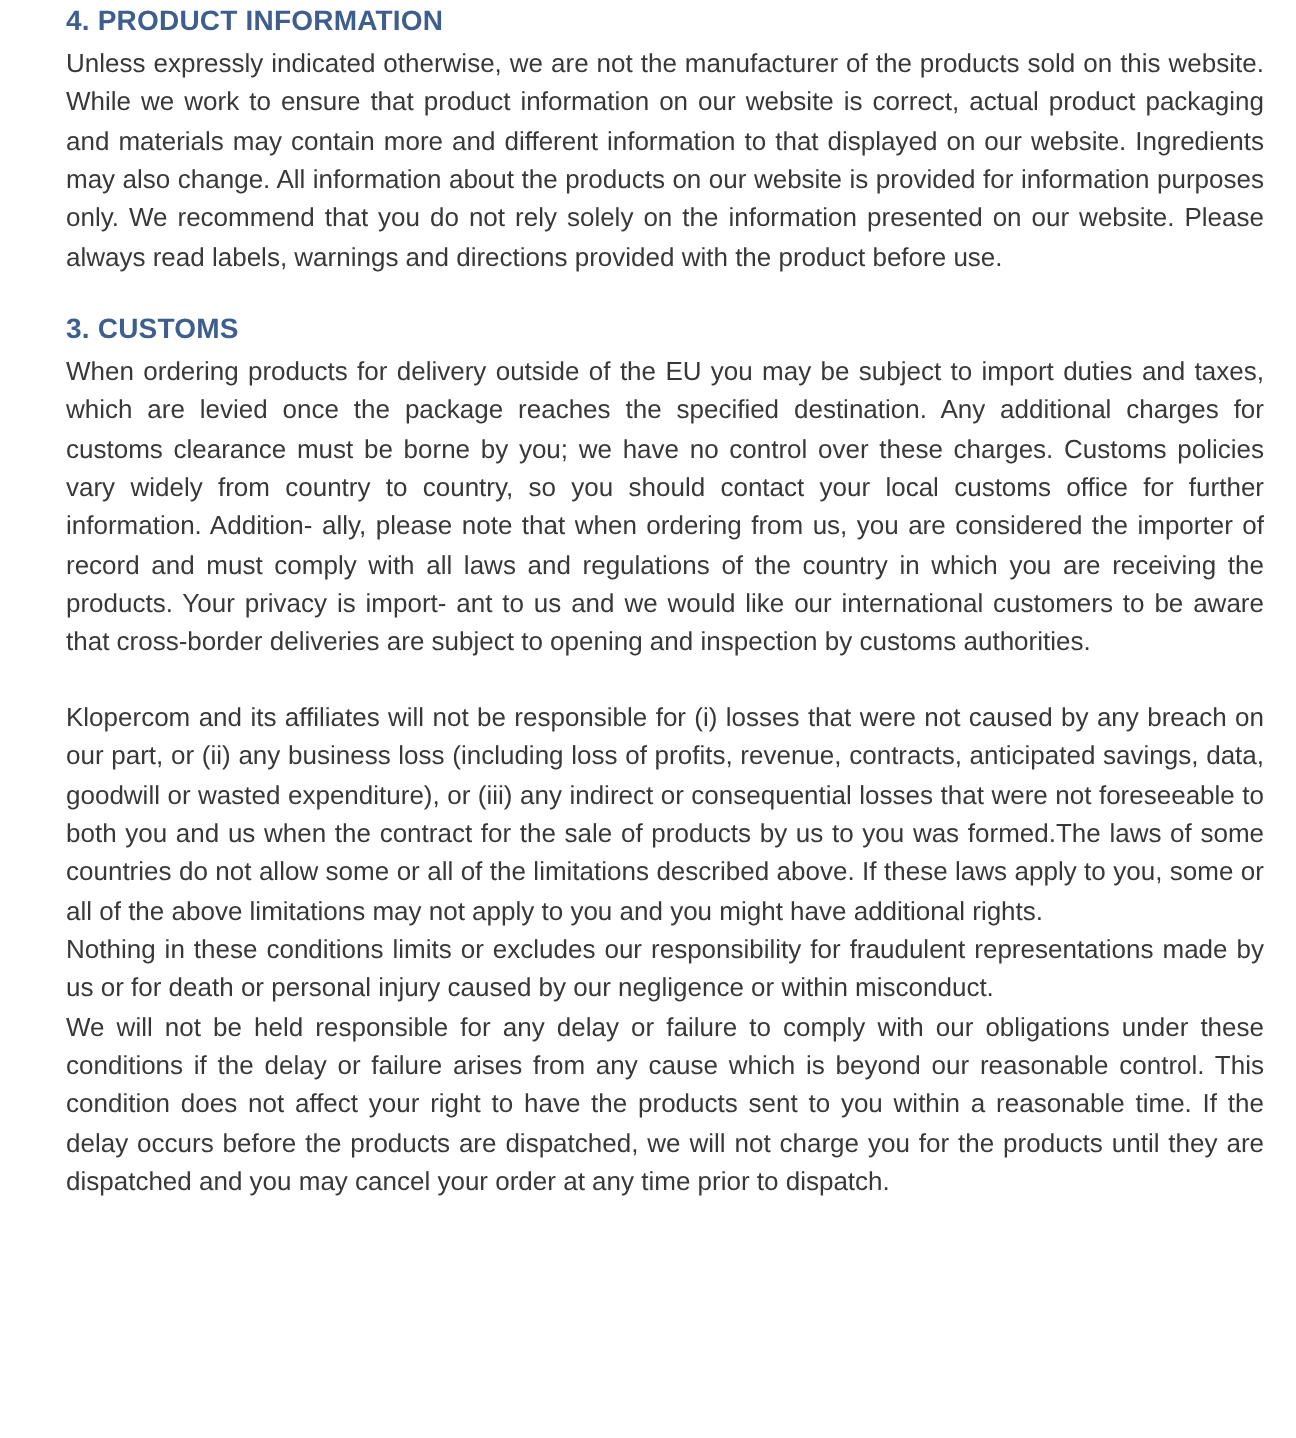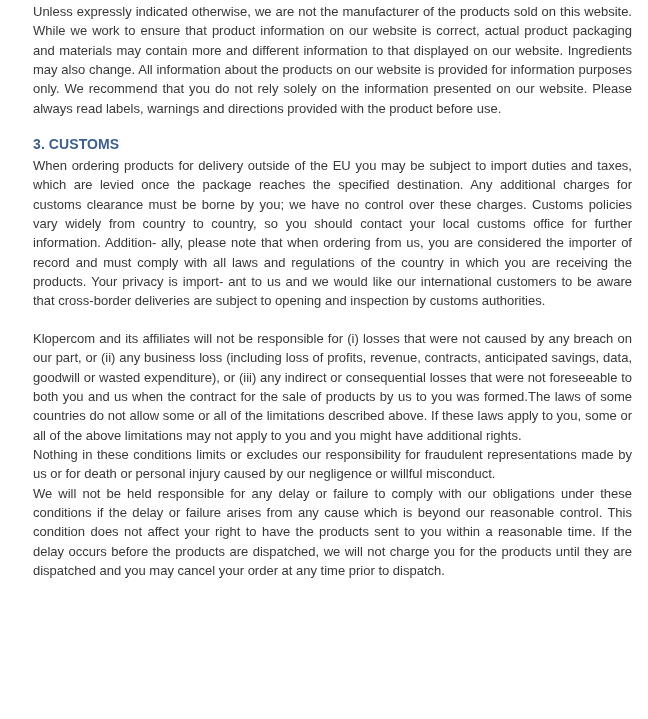--- a/index.html
+++ b/index.html
@@ -34,27 +34,28 @@
     color: var(--body-color, #383838);
     margin: 0;
   }
 </style>
 </head>
 <body>
 
 <div class="doc">
 
   <div class="section">
+    <h2 class="section-heading">4. PRODUCT INFORMATION</h2>
     <p>Unless expressly indicated otherwise, we are not the manufacturer of the products sold on this website. While we work to ensure that product information on our website is correct, actual product packaging and materials may contain more and different information to that displayed on our website. Ingredients may also change. All information about the products on our website is provided for information purposes only. We recommend that you do not rely solely on the information presented on our website. Please always read labels, warnings and directions provided with the product before use.</p>
   </div>
 
   <div class="section">
     <h2 class="section-heading">3. CUSTOMS</h2>
     <p>When ordering products for delivery outside of the EU you may be subject to import duties and taxes, which are levied once the package reaches the specified destination. Any additional charges for customs clearance must be borne by you; we have no control over these charges. Customs policies vary widely from country to country, so you should contact your local customs office for further information. Addition- ally, please note that when ordering from us, you are considered the importer of record and must comply with all laws and regulations of the country in which you are receiving the products. Your privacy is import- ant to us and we would like our international customers to be aware that cross-border deliveries are subject to opening and inspection by customs authorities.</p>
   </div>
 
   <div class="section">
     <p>Klopercom and its affiliates will not be responsible for (i) losses that were not caused by any breach on our part, or (ii) any business loss (including loss of profits, revenue, contracts, anticipated savings, data, goodwill or wasted expenditure), or (iii) any indirect or consequential losses that were not foreseeable to both you and us when the contract for the sale of products by us to you was formed.The laws of some countries do not allow some or all of the limitations described above. If these laws apply to you, some or all of the above limitations may not apply to you and you might have additional rights.</p>
-    <p>Nothing in these conditions limits or excludes our responsibility for fraudulent representations made by us or for death or personal injury caused by our negligence or willful misconduct.</p>
+    <p>Nothing in these conditions limits or excludes our responsibility for fraudulent representations made by us or for death or personal injury caused by our negligence or within misconduct.</p>
     <p>We will not be held responsible for any delay or failure to comply with our obligations under these conditions if the delay or failure arises from any cause which is beyond our reasonable control. This condition does not affect your right to have the products sent to you within a reasonable time. If the delay occurs before the products are dispatched, we will not charge you for the products until they are dispatched and you may cancel your order at any time prior to dispatch.</p>
   </div>
 
 </div>
 
 </body></html>

